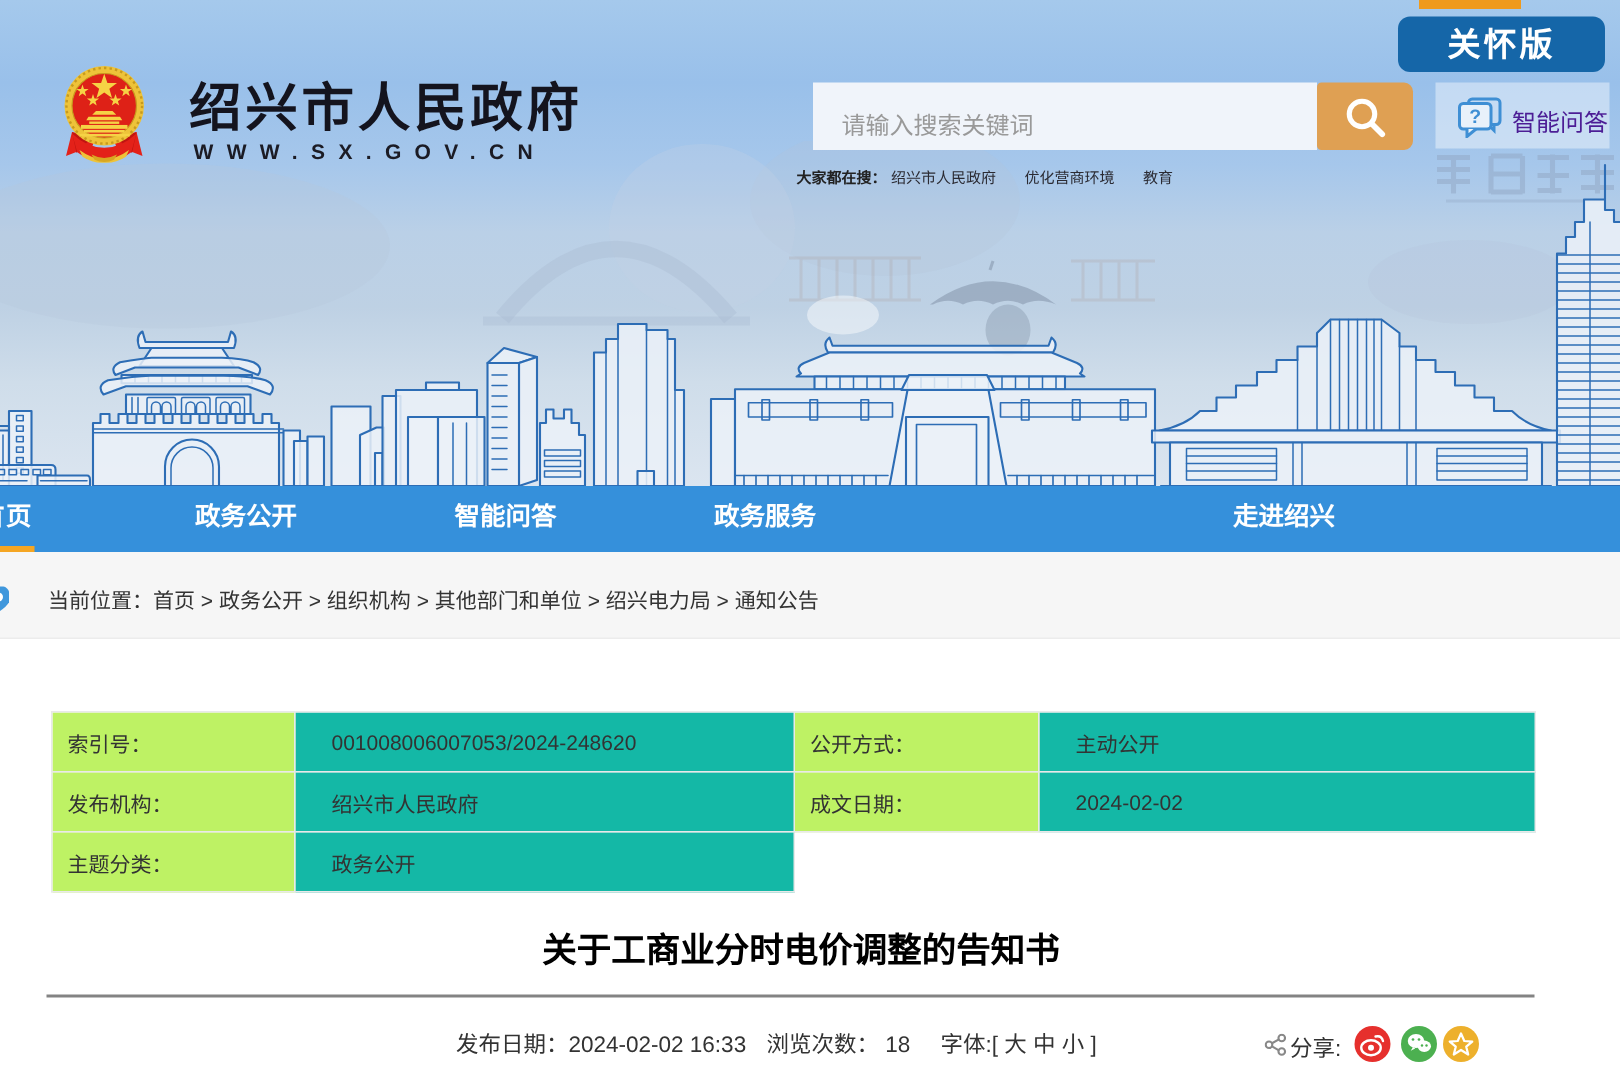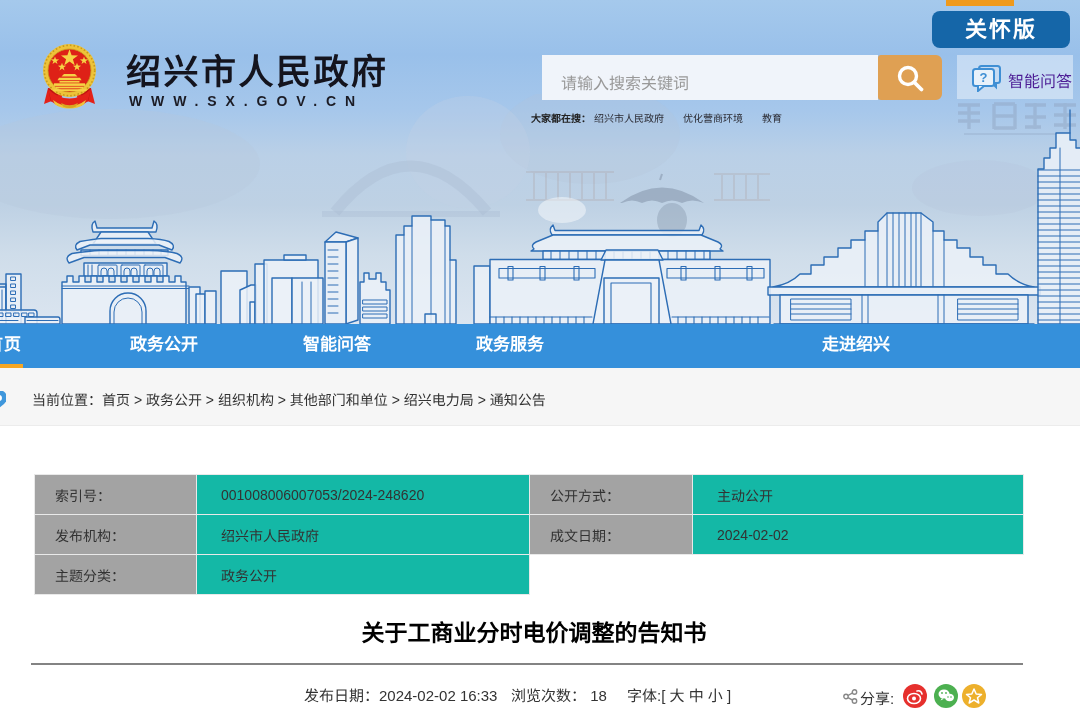--- a/index.html
+++ b/index.html
@@ -32,21 +32,21 @@
   #nav .item{position:absolute;top:0;height:44px;line-height:42px;color:#fff;font-size:17px;font-weight:bold;text-align:center;width:120px;}
   #nav .home{left:-14px;width:40px;text-align:left;letter-spacing:1px;}
   #homeline{position:absolute;left:1px;top:40px;width:36px;height:4px;background:#f5a623;}
   
   #crumbbar{position:absolute;left:0;top:368px;width:1080px;height:57px;background:#f6f6f6;border-bottom:1px solid #ececec;}
   #crumbtext{position:absolute;left:15px;top:389px;font-size:14px;color:#333;margin-left:17px;}
   
   #tblwrap{position:absolute;left:34px;top:474px;width:989px;}
   table.meta{border-collapse:collapse;width:989px;table-layout:fixed;font-size:14px;color:#333;}
   table.meta td{height:39px;padding:0;border:1px solid #e9e9e9;}
-  table.meta td.lab{background:#a3a3a3;padding-left:20px;}
+  table.meta td.lab{background:#bef264;padding-left:10px;}
   table.meta td.val{background:#14b8a6;padding-left:24px;}
   table.meta td.none{border:none;background:#fff;}
   
   #arttitle{position:absolute;left:0;top:618px;width:1068px;text-align:center;font-size:23px;font-weight:bold;color:#000;line-height:30px;}
   #artline{position:absolute;left:31px;top:663px;width:992px;height:2px;background:#838383;}
   #artmeta{position:absolute;left:304px;top:684px;font-size:15px;color:#333;white-space:nowrap;}
   #m2{position:absolute;left:207px;}#m3{position:absolute;left:323px;}#artmeta span{white-space:nowrap;}
   #share{position:absolute;left:843px;top:684px;width:180px;height:26px;}
   .sicon{position:absolute;top:0;width:24px;height:24px;border-radius:50%;}
 </style>

